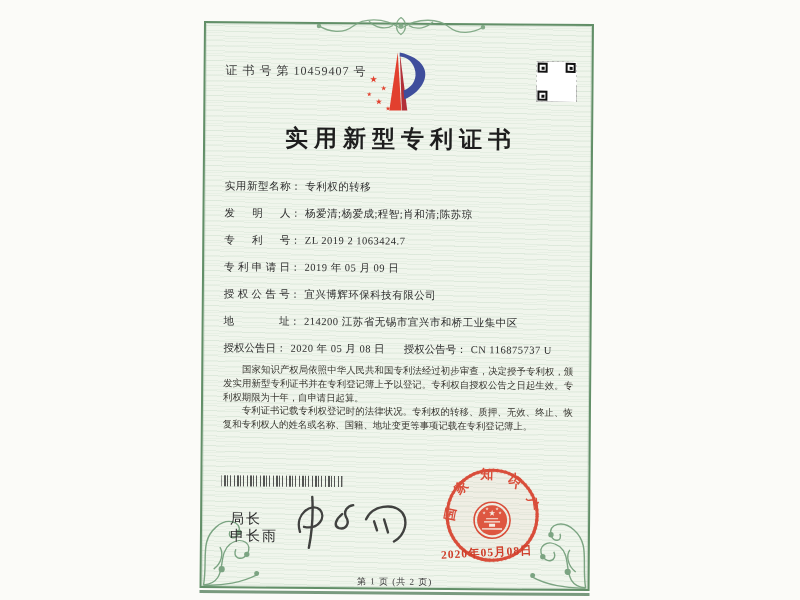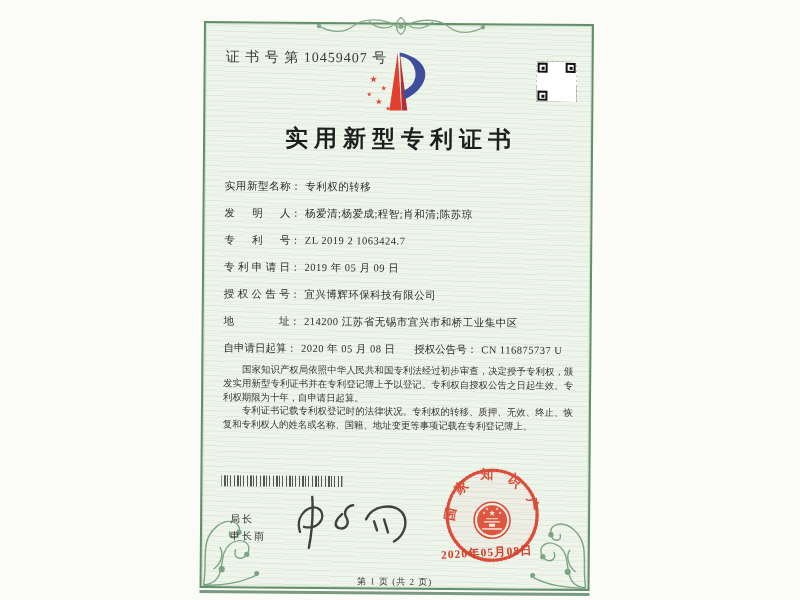--- a/index.html
+++ b/index.html
@@ -19,22 +19,22 @@
       repeating-linear-gradient(-1deg, rgba(120,170,130,0.07) 0 1px, transparent 1px 7px);
     transform:rotate(0.45deg);
     transform-origin:top left;
     box-shadow:inset 0 0 0 1px rgba(120,160,130,0.25);
   }
   .certificate::after{
     content:"";position:absolute;left:-2px;right:-2px;bottom:-7px;height:3px;
     background:#4e7a55;opacity:.75;
   }
   .cert-no{
-    position:absolute;left:20px;top:25px;
-    font-size:14px;color:#3a3a3a;letter-spacing:1px;
+    position:absolute;left:20px;top:39px;
+    font-size:12px;color:#3a3a3a;letter-spacing:1px;
   }
   .logo{position:absolute;left:158px;top:24px;width:74px;height:68px;}
   .qr{
     position:absolute;left:331px;top:36px;width:40px;height:40px;background:#fff;
     background-image:
       repeating-linear-gradient(0deg,#2c2c2c 0 2px,transparent 2px 5px),
       repeating-linear-gradient(90deg,#2c2c2c 0 2px,transparent 2px 5px);
     background-blend-mode:screen;
   }
   .qr .finder{position:absolute;width:10px;height:10px;border:2px solid #111;background:#fff;box-sizing:border-box;}
@@ -59,21 +59,21 @@
   .paras p{margin:0;text-indent:2em;}
   .barcode{
     position:absolute;left:19px;top:452px;width:121px;height:11px;
     background:repeating-linear-gradient(90deg,
       #3a3a3a 0 1px,transparent 1px 3px,
       #3a3a3a 3px 5px,transparent 5px 6px,
       #3a3a3a 6px 7px,transparent 7px 9px,
       #3a3a3a 9px 10px,transparent 10px 13px);
     opacity:.85;
   }
-  .signer{position:absolute;left:28px;top:487px;font-size:10px;color:#2b2b2b;letter-spacing:2px;line-height:17px;}
+  .signer{position:absolute;left:28px;top:487px;font-size:14px;color:#2b2b2b;letter-spacing:2px;line-height:17px;}
   .signature{position:absolute;left:84px;top:468px;width:130px;height:60px;}
   .seal{position:absolute;left:240px;top:440px;width:100px;height:100px;opacity:.92;}
   .seal-date{
     position:absolute;left:215px;top:520px;width:140px;text-align:center;
     font-size:11.5px;font-weight:bold;color:#cf3e2a;letter-spacing:1px;
     transform:rotate(-3.5deg);
   }
   .page-footer{
     position:absolute;left:0;right:0;top:551px;text-align:center;
     font-size:9px;color:#3a3a3a;letter-spacing:1px;
@@ -159,21 +159,21 @@
     <div class="frow">
       <span class="flabel">专利申请日</span><span class="fcolon">：</span><span class="fvalue">2019 年 05 月 09 日</span>
     </div>
     <div class="frow">
       <span class="flabel">授权公告号</span><span class="fcolon">：</span><span class="fvalue">宜兴博辉环保科技有限公司</span>
     </div>
     <div class="frow">
       <span class="flabel">地址</span><span class="fcolon">：</span><span class="fvalue">214200 江苏省无锡市宜兴市和桥工业集中区</span>
     </div>
     <div class="frow">
-      <span><span>自申请日起算</span><span class="fcolon">：</span><span class="fvalue">2020 年 05 月 08 日</span></span>
+      <span><span>授权公告日</span><span class="fcolon">：</span><span class="fvalue">2020 年 05 月 08 日</span></span>
       <span class="grant-no-pair"><span>授权公告号</span><span class="fcolon">：</span><span class="fvalue">CN 116875737 U</span></span>
     </div>
   </div>
 
   <div class="paras">
     <p>国家知识产权局依照中华人民共和国专利法经过初步审查，决定授予专利权，颁发实用新型专利证书并在专利登记簿上予以登记。专利权自授权公告之日起生效。专利权期限为十年，自申请日起算。</p>
     <p>专利证书记载专利权登记时的法律状况。专利权的转移、质押、无效、终止、恢复和专利权人的姓名或名称、国籍、地址变更等事项记载在专利登记簿上。</p>
   </div>
 
   <div class="barcode"></div>

